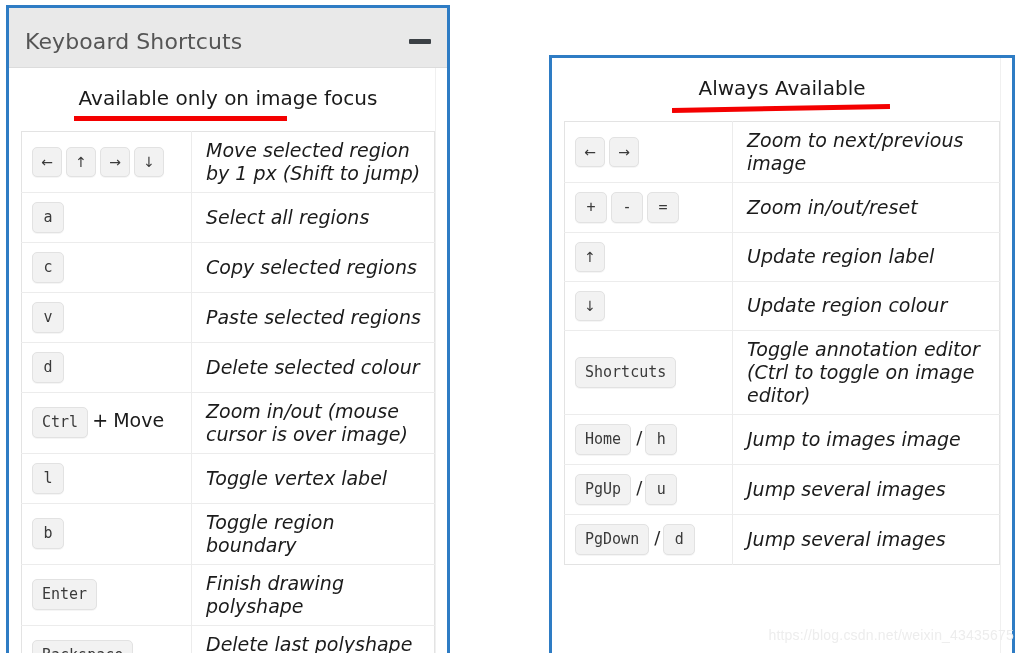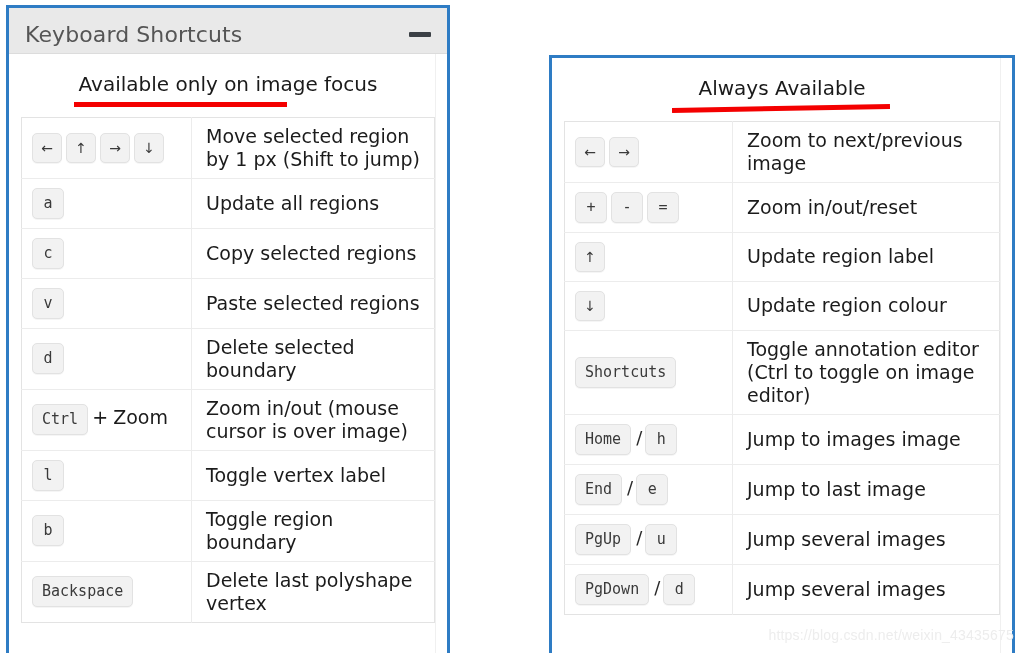--- a/index.html
+++ b/index.html
@@ -22,21 +22,21 @@
     left: 6px;
     top: 5px;
     width: 444px;
     height: 652px;
     border: 3px solid #2e7cc4;
     background: #ffffff;
     box-sizing: border-box;
     overflow: hidden;
   }
   .titlebar {
-    height: 46px;
+    height: 60px;
     background: #e9e9e9;
     border-bottom: 1px solid #dcdcdc;
     display: flex;
     align-items: center;
     justify-content: space-between;
     padding: 8px 14px 0 16px;
     box-sizing: border-box;
   }
   .titlebar-title {
     font-size: 22px;
@@ -126,20 +126,21 @@
   .sc-table td.keys-cell {
     border-right: 1px solid #ececec;
     padding-left: 10px;
   }
   .sc-table td.desc-cell {
     font-size: 19px;
     line-height: 1.21;
     color: #1b1b1b;
     padding-left: 14px;
     padding-right: 6px;
+    font-style: italic;
   }
 
   .panel-left .sc-table col.c-keys { width: 170px; }
   .panel-right .sc-table col.c-keys { width: 168px; }
 
   
   .kbd {
     display: inline-block;
     font-family: "DejaVu Sans Mono", "Liberation Mono", monospace;
     font-size: 15px;
@@ -221,57 +222,63 @@
           <tr>
             <td class="keys-cell">
               <span class="keys-wrap"><span class="kbd arrow">←</span><span class="kbd arrow">↑</span><span class="kbd arrow">→</span><span class="kbd arrow">↓</span></span>
             </td>
             <td class="desc-cell">Move selected region by 1 px (Shift to jump)</td>
           </tr>
           <tr>
             <td class="keys-cell">
               <span class="keys-wrap"><span class="kbd">a</span></span>
             </td>
-            <td class="desc-cell">Update all regions</td>
+            <td class="desc-cell">Select all regions</td>
           </tr>
           <tr>
             <td class="keys-cell">
               <span class="keys-wrap"><span class="kbd">c</span></span>
             </td>
             <td class="desc-cell">Copy selected regions</td>
           </tr>
           <tr>
             <td class="keys-cell">
               <span class="keys-wrap"><span class="kbd">v</span></span>
             </td>
             <td class="desc-cell">Paste selected regions</td>
           </tr>
           <tr>
             <td class="keys-cell">
               <span class="keys-wrap"><span class="kbd">d</span></span>
             </td>
-            <td class="desc-cell">Delete selected boundary</td>
-          </tr>
-          <tr>
-            <td class="keys-cell">
-              <span class="keys-wrap"><span class="kbd">Ctrl</span><span class="plaintext">+</span> <span class="plaintext">Zoom</span></span>
+            <td class="desc-cell">Delete selected colour</td>
+          </tr>
+          <tr>
+            <td class="keys-cell">
+              <span class="keys-wrap"><span class="kbd">Ctrl</span><span class="plaintext">+</span> <span class="plaintext">Move</span></span>
             </td>
             <td class="desc-cell">Zoom in/out (mouse cursor is over image)</td>
           </tr>
           <tr>
             <td class="keys-cell">
               <span class="keys-wrap"><span class="kbd">l</span></span>
             </td>
             <td class="desc-cell">Toggle vertex label</td>
           </tr>
           <tr>
             <td class="keys-cell">
               <span class="keys-wrap"><span class="kbd">b</span></span>
             </td>
             <td class="desc-cell">Toggle region boundary</td>
+          </tr>
+          <tr>
+            <td class="keys-cell">
+              <span class="keys-wrap"><span class="kbd">Enter</span></span>
+            </td>
+            <td class="desc-cell">Finish drawing polyshape</td>
           </tr>
           <tr>
             <td class="keys-cell">
               <span class="keys-wrap"><span class="kbd">Backspace</span></span>
             </td>
             <td class="desc-cell">Delete last polyshape vertex</td>
           </tr>
         </tbody>
     </table>
 
@@ -323,26 +330,20 @@
             <td class="desc-cell">Toggle annotation editor (Ctrl to toggle on image editor)</td>
           </tr>
           <tr>
             <td class="keys-cell">
               <span class="keys-wrap"><span class="kbd">Home</span><span class="sep">/</span><span class="kbd">h</span></span>
             </td>
             <td class="desc-cell">Jump to images image</td>
           </tr>
           <tr>
             <td class="keys-cell">
-              <span class="keys-wrap"><span class="kbd">End</span><span class="sep">/</span><span class="kbd">e</span></span>
-            </td>
-            <td class="desc-cell">Jump to last image</td>
-          </tr>
-          <tr>
-            <td class="keys-cell">
               <span class="keys-wrap"><span class="kbd">PgUp</span><span class="sep">/</span><span class="kbd">u</span></span>
             </td>
             <td class="desc-cell">Jump several images</td>
           </tr>
           <tr>
             <td class="keys-cell">
               <span class="keys-wrap"><span class="kbd">PgDown</span><span class="sep">/</span><span class="kbd">d</span></span>
             </td>
             <td class="desc-cell">Jump several images</td>
           </tr>

